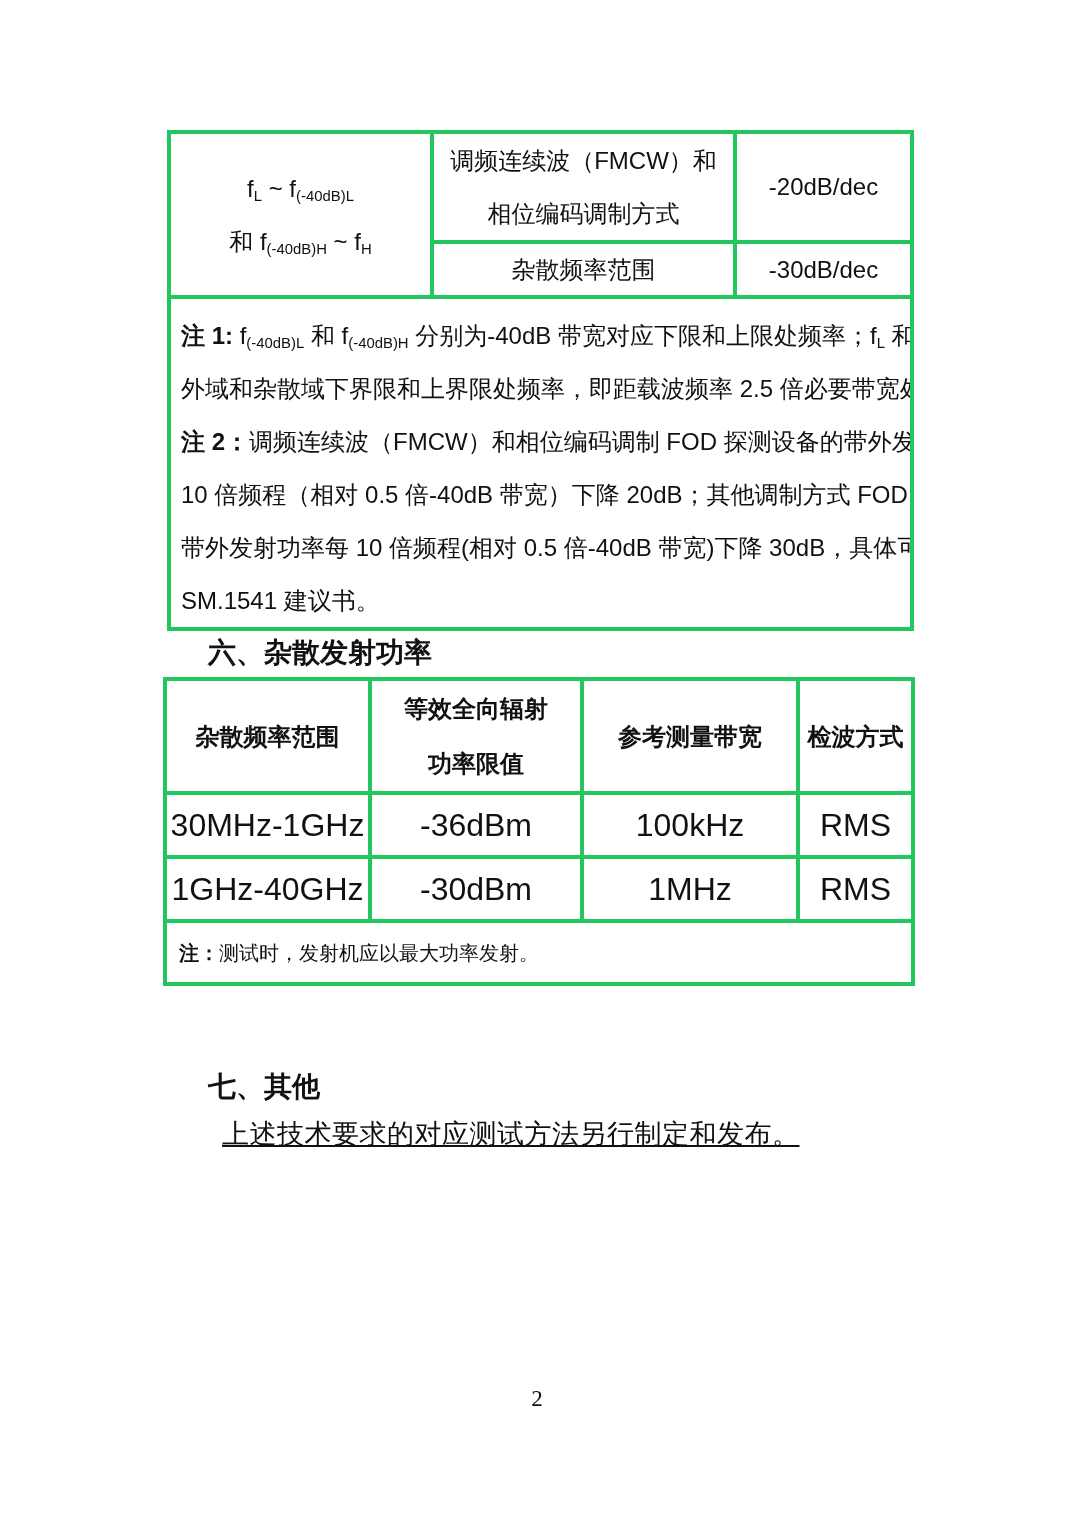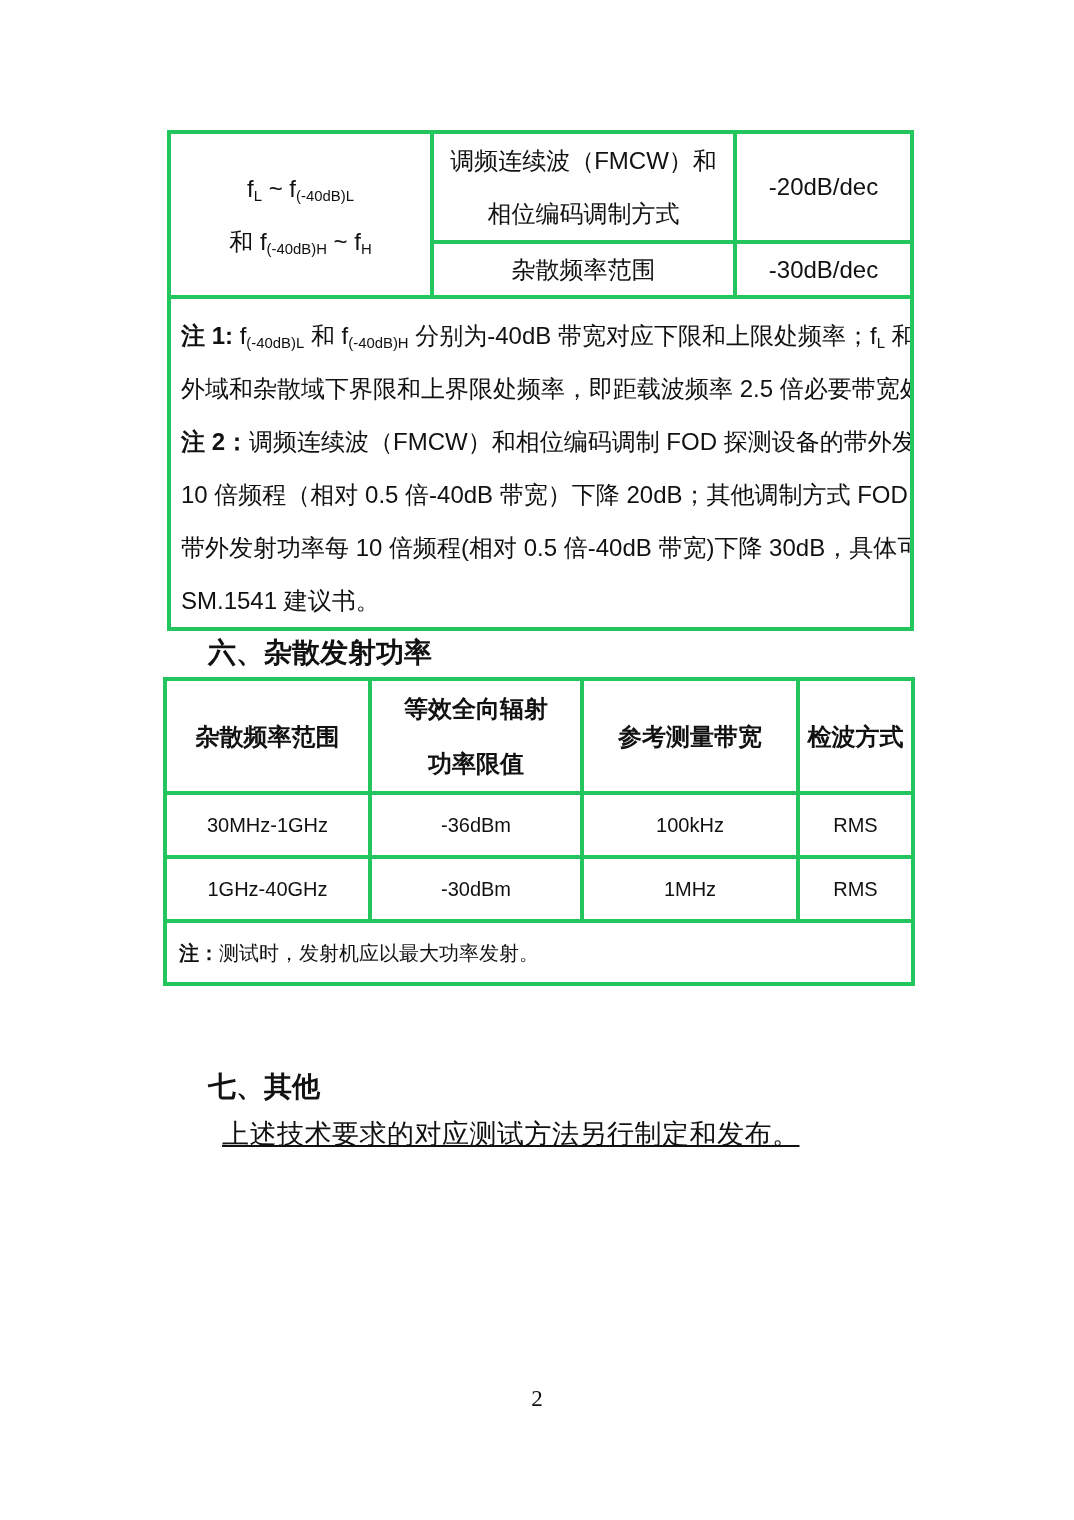--- a/index.html
+++ b/index.html
@@ -49,21 +49,21 @@
   .h6 { top: 634px; }
   .h7 { top: 1068px; }
 
   
   .t2 { position: absolute; left: 163px; top: 677px; width: 748px; }
   .t2 .row-head { height: 110px; }
   .t2 .row-data { height: 64px; }
   .t2 .row-note { height: 63px; }
   .t2 th { font-weight: bold; font-size: 24px; margin-top: 15px; }
   .t2 th .cellline { line-height: 55px; white-space: nowrap; }
-  .t2 td { font-size: 20px; }
+  .t2 td { font-size: 32px; }
   .t2 .notecell { padding: 0 8px 0 12px; vertical-align: middle; font-size: 20px; margin-left: 36px; }
   .t2 .notecell .noteline { line-height: 24px; }
 
   
   .bodypara {
     position: absolute;
     left: 222px;
     top: 1116px;
     font-family: "Liberation Serif", serif;
     font-size: 27px;

